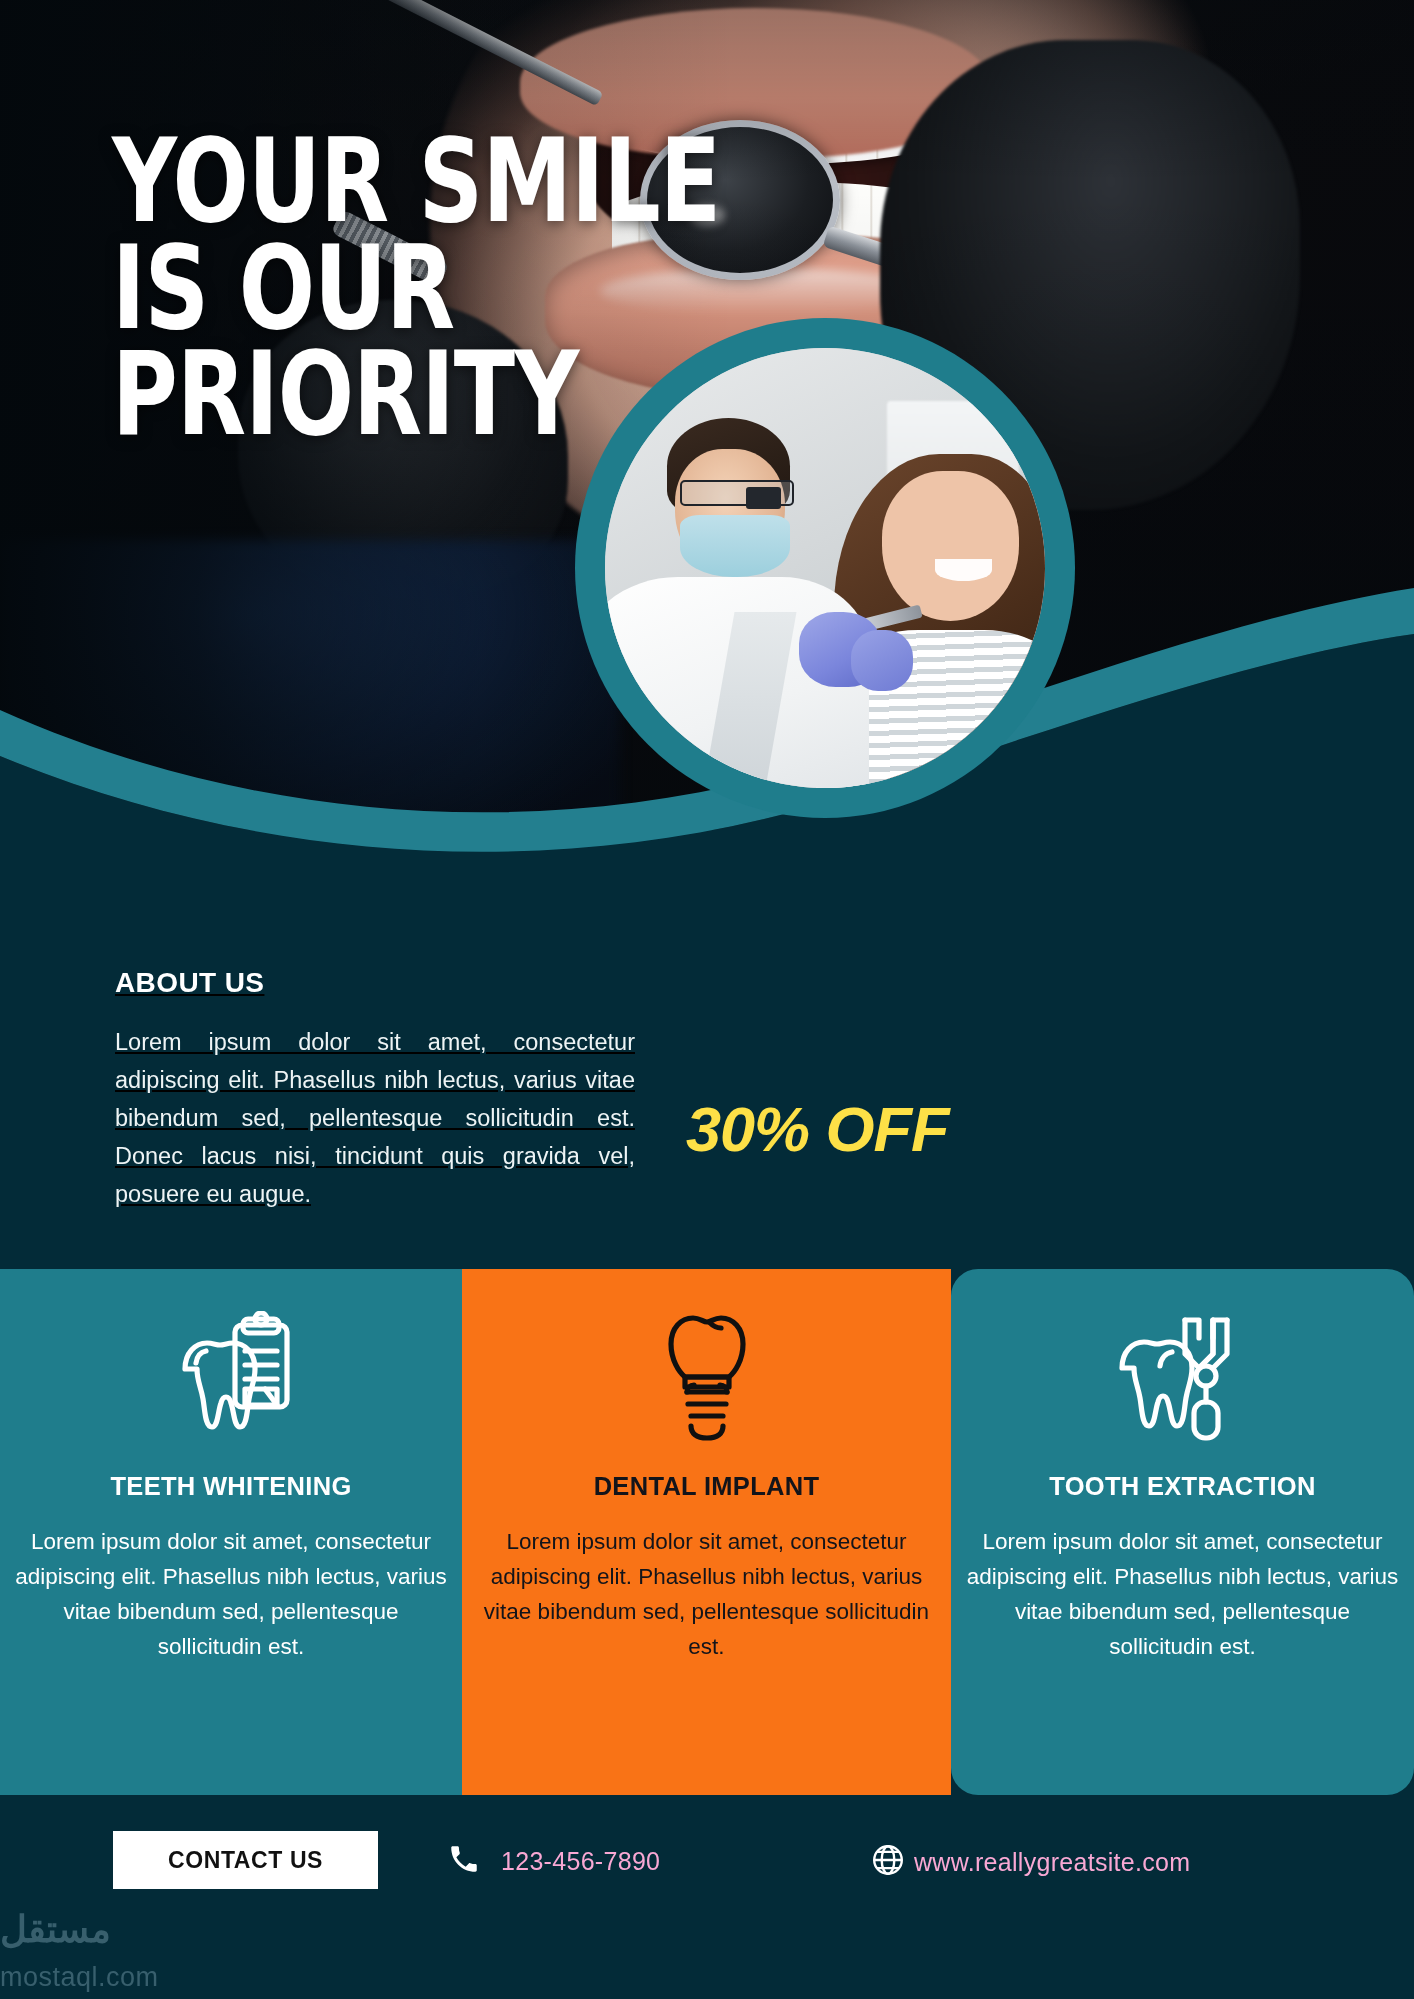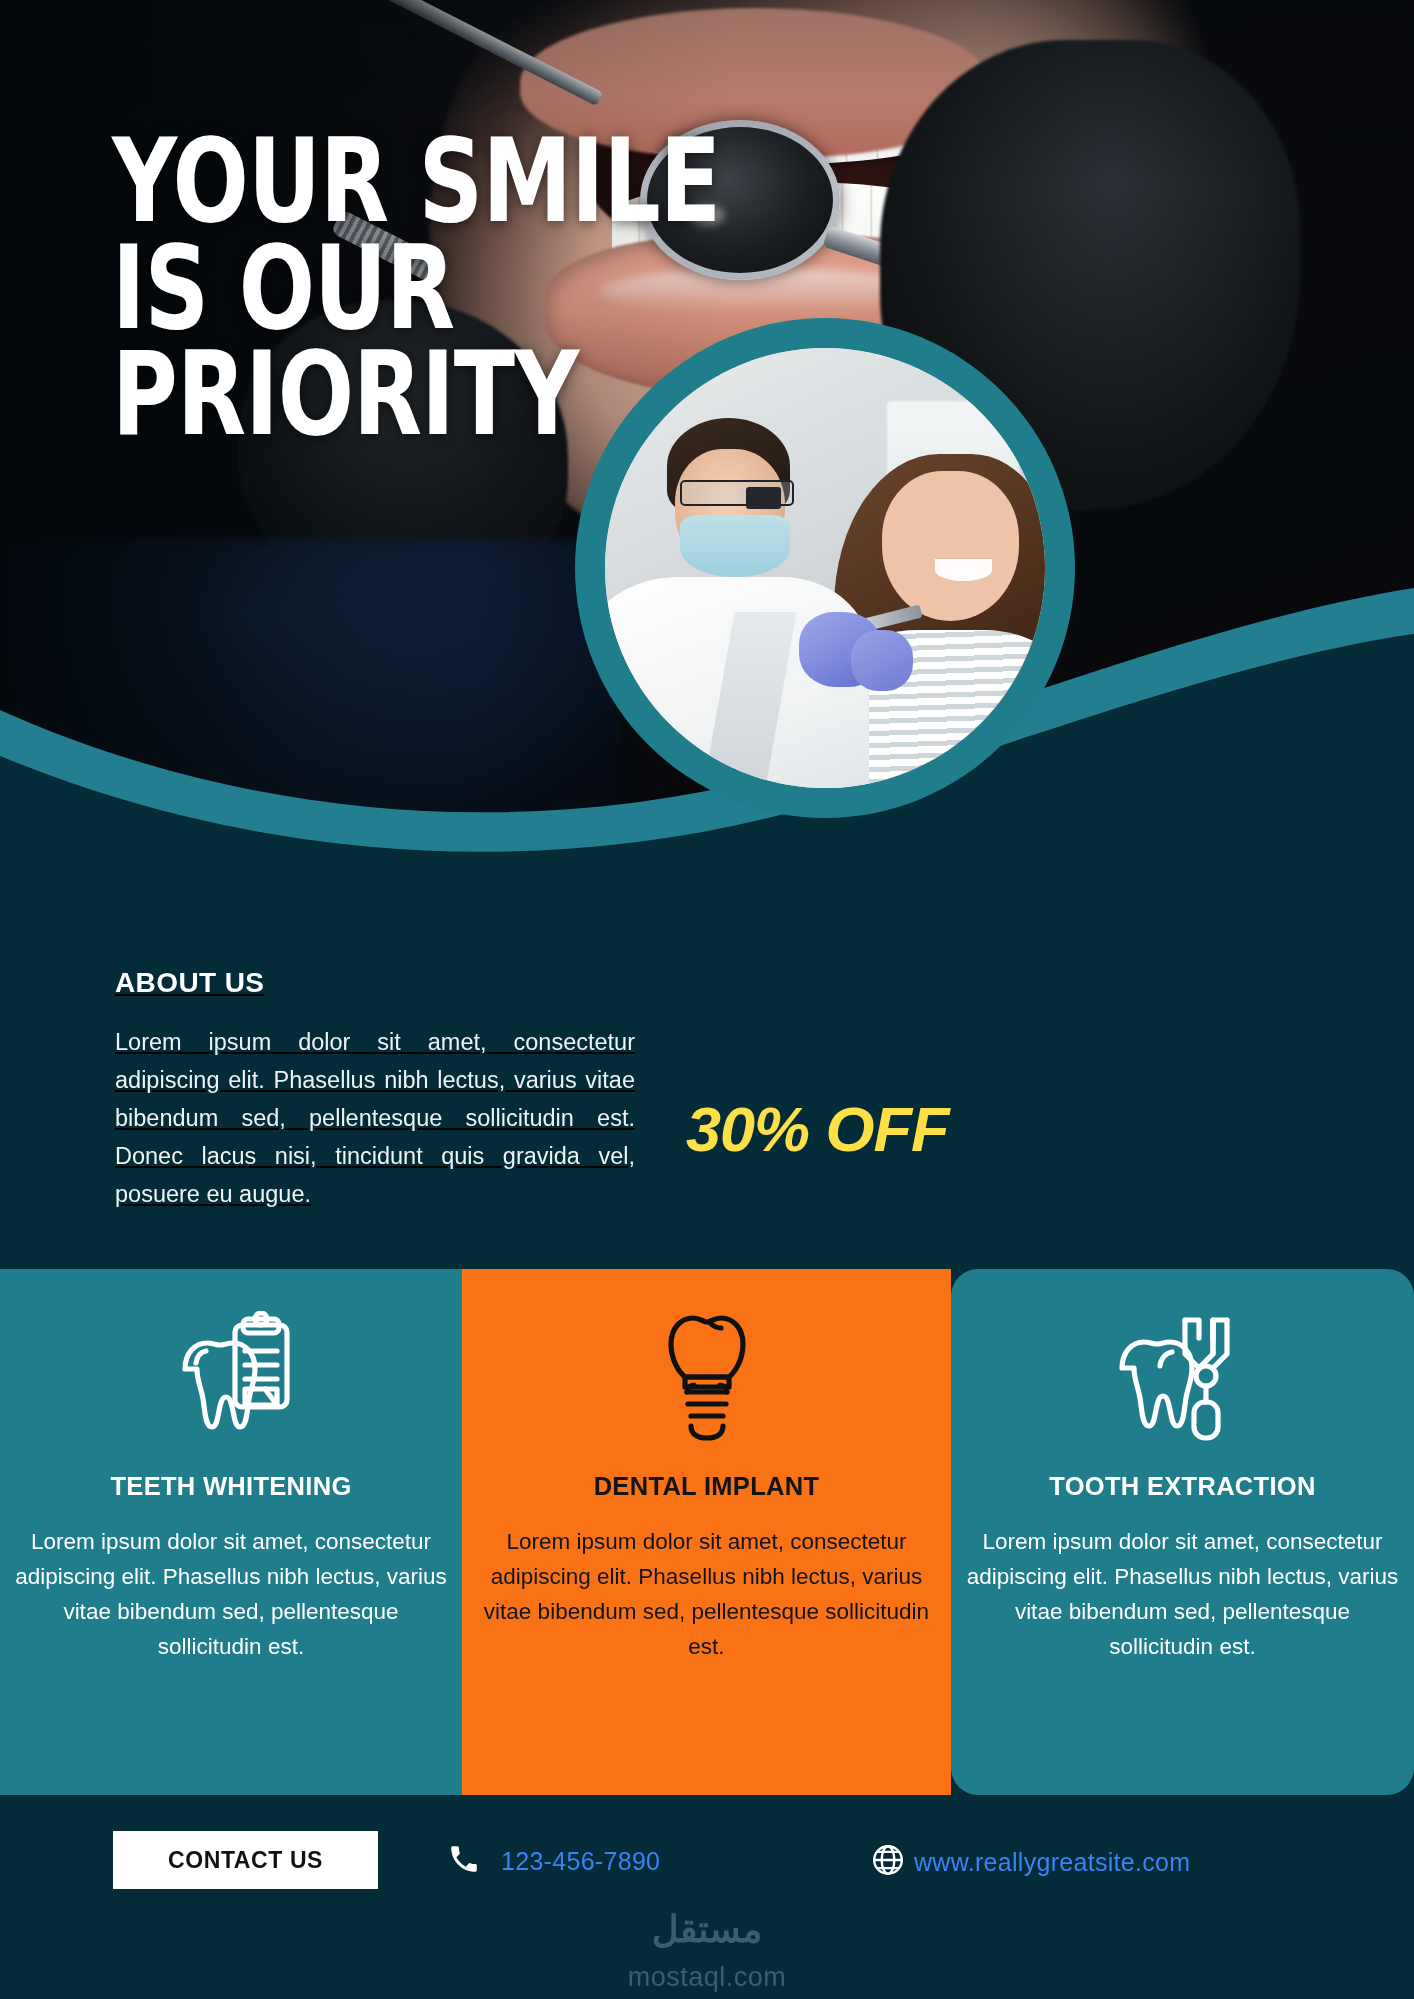--- a/index.html
+++ b/index.html
@@ -276,25 +276,25 @@
   
   .footer { position:absolute; left:0; bottom:0; width:1414px; height:204px; background:#032b38; z-index:4; }
   .contact-btn {
     position:absolute; left:113px; top:36px; width:265px; height:58px;
     background:#fff; color:#111;
     display:flex; align-items:center; justify-content:center;
     font-weight:700; font-size:23px; letter-spacing:.6px;
   }
   .phone-grp { position:absolute; left:447px; top:47px; display:flex; align-items:center; gap:20px; }
   .web-grp   { position:absolute; left:870px; top:47px; display:flex; align-items:center; gap:8px; }
-  .f-text { color:#3b82f6; font-size:25px; letter-spacing:.3px; }
+  .f-text { color:#f9a8d4; font-size:25px; letter-spacing:.3px; }
 
   .watermark {
     position:absolute; left:0; bottom:6px; width:1414px;
-    display:flex; flex-direction:column; align-items:center;
+    display:flex; flex-direction:column; align-items:flex-start;
     color:#3d6472; opacity:.92; z-index:7; pointer-events:none;
   }
   .wm-ar { font-size:37px; font-weight:700; line-height:1; direction:rtl; }
   .wm-en { font-size:27px; margin-top:14px; letter-spacing:.5px; }
 </style>
 </head>
 <body>
 
 <div class="page">
 

